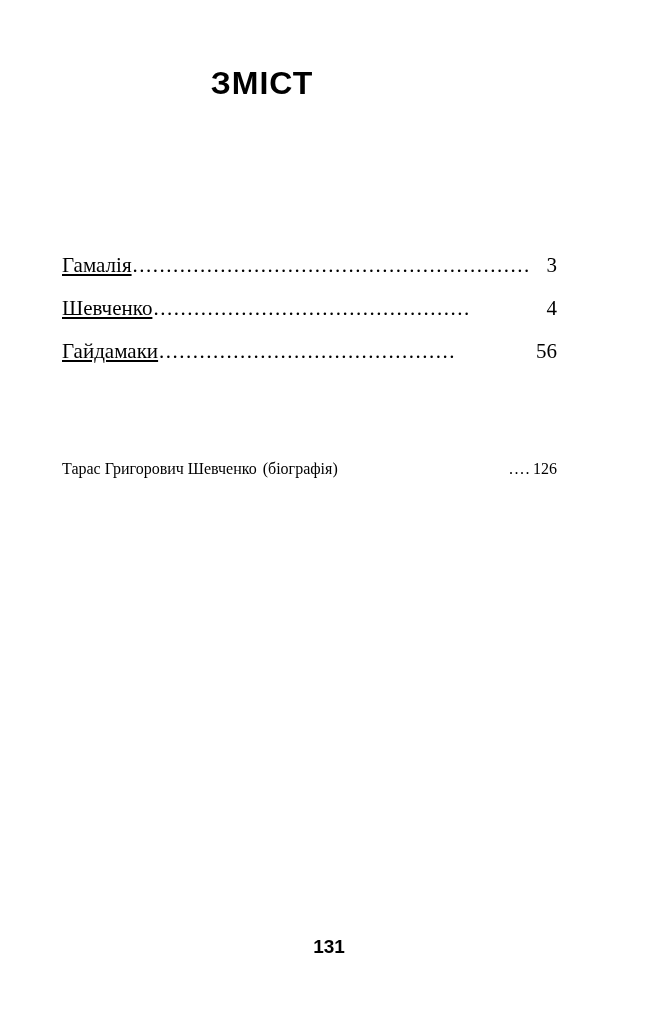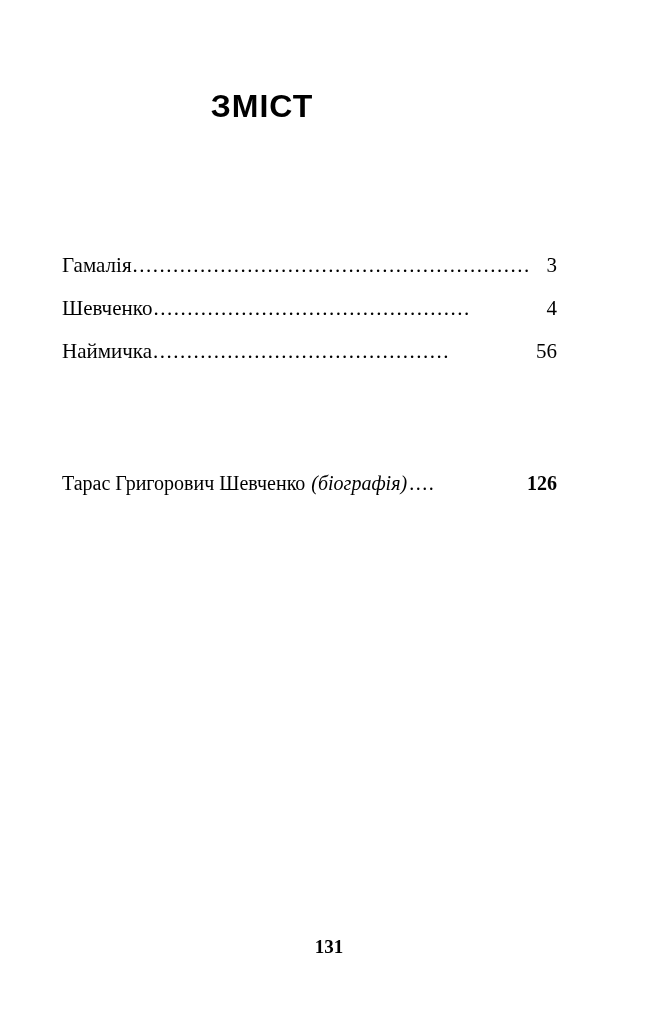--- a/index.html
+++ b/index.html
@@ -14,21 +14,21 @@
     font-family: "Liberation Serif", serif;
     color: #000000;
     overflow: hidden;
   }
   .page {
     position: absolute;
     inset: 0;
   }
   .toc-title {
     position: absolute;
-    top: 88px;
+    top: 65px;
     left: 0;
     width: 524px;
     text-align: center;
     font-family: "Liberation Sans", sans-serif;
     font-weight: bold;
     font-size: 32px;
     letter-spacing: 1px;
   }
   .toc-list {
     position: absolute;
@@ -39,69 +39,69 @@
   .toc-entry {
     display: flex;
     align-items: baseline;
     font-size: 21px;
     line-height: 1.0;
     margin-bottom: 22px;
     white-space: nowrap;
   }
   .toc-entry .entry-title {
     flex: 0 0 auto;
+    text-decoration: underline;
   }
   .toc-entry .dots {
     flex: 1 1 auto;
     overflow: hidden;
     white-space: nowrap;
     margin: 0 1px;
     font-size: 21px;
     letter-spacing: 1.5px;
     color: #000;
   }
   .toc-entry .entry-page {
     flex: 0 0 auto;
   }
   .toc-bio {
     position: absolute;
-    top: 472px;
+    top: 460px;
     left: 62px;
     width: 495px;
     display: flex;
     align-items: baseline;
-    font-size: 20px;
+    font-size: 16px;
     white-space: nowrap;
+    text-align: right;
   }
   .toc-bio .bio-name {
     flex: 0 0 auto;
   }
   .toc-bio .bio-sub {
     flex: 0 0 auto;
-    font-style: italic;
     margin-left: 6px;
   }
   .toc-bio .dots {
     flex: 1 1 auto;
     overflow: hidden;
     white-space: nowrap;
     margin: 0 2px;
     letter-spacing: 1.5px;
   }
   .toc-bio .bio-page {
     flex: 0 0 auto;
-    font-weight: bold;
   }
   .page-number {
     position: absolute;
     top: 936px;
     left: 0;
     width: 658px;
     text-align: center;
-    font-family: Liberation Serif, serif;
+    font-family: Liberation Sans, sans-serif;
     font-weight: bold;
     font-size: 19px;
   }
 </style>
 </head>
 <body>
 
 <div class="page">
 
   <div class="toc-title">ЗМІСТ</div>
@@ -114,21 +114,21 @@
       <span class="entry-page">3</span>
     </div>
 
     <div class="toc-entry">
       <span class="entry-title">Шевченко</span>
       <span class="dots">...............................................</span>
       <span class="entry-page">4</span>
     </div>
 
     <div class="toc-entry">
-      <span class="entry-title">Наймичка</span>
+      <span class="entry-title">Гайдамаки</span>
       <span class="dots">............................................</span>
       <span class="entry-page">56</span>
     </div>
 
   </div>
 
   <div class="toc-bio">
     <span class="bio-name">Тарас Григорович Шевченко</span>
     <span class="bio-sub">(біографія)</span>
     <span class="dots">....</span>

